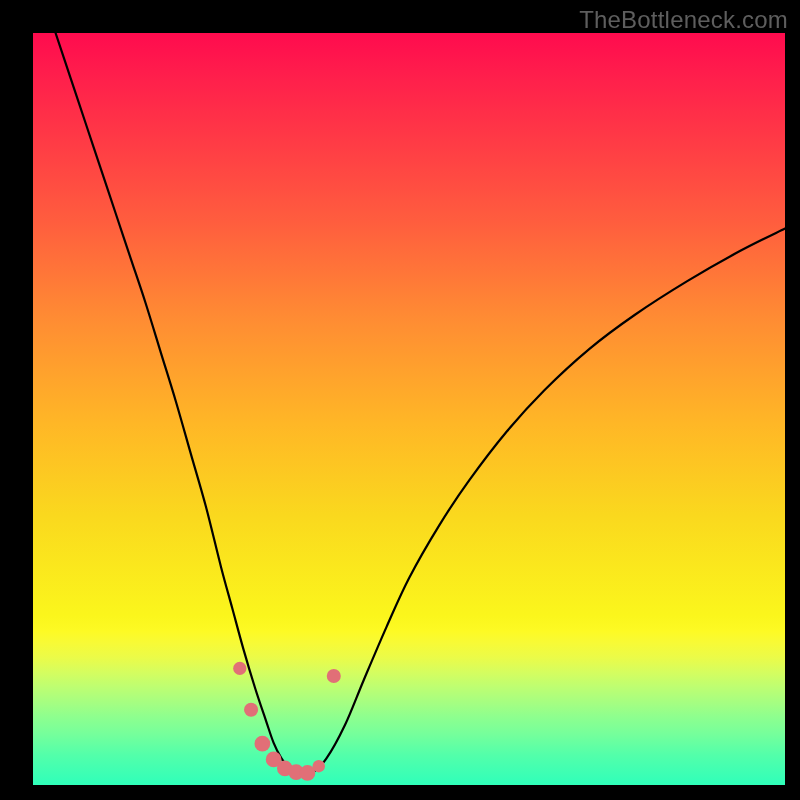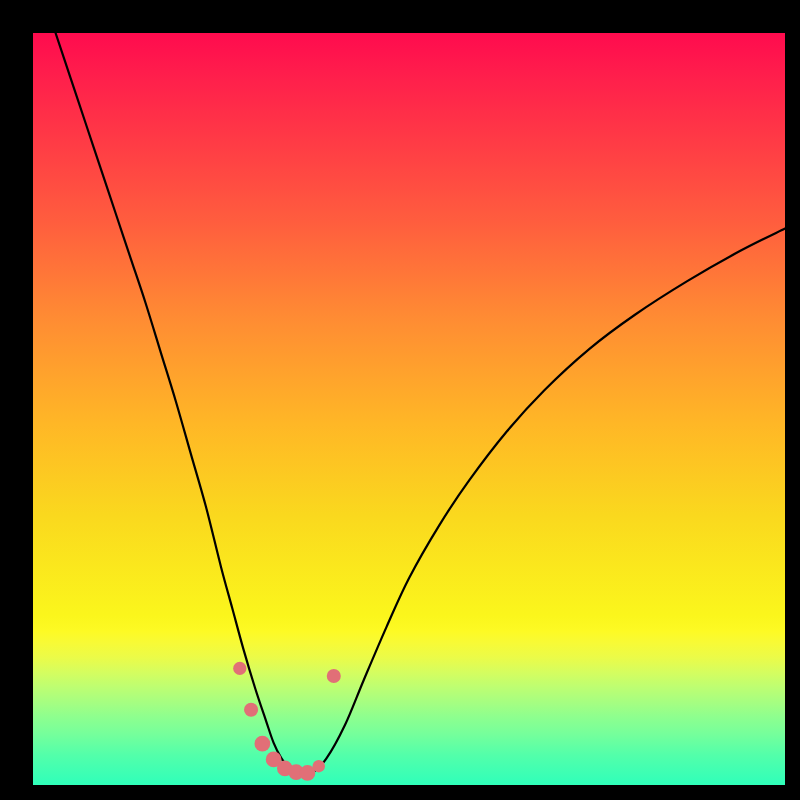--- a/index.html
+++ b/index.html
@@ -62,20 +62,21 @@
     left: 0;
     top: 0;
     width: 752px;
     height: 752px;
   }
 </style>
 </head>
 <body>
 
 <div class="frame">
+  <div class="watermark">TheBottleneck.com</div>
   <div class="plot-area">
     <svg class="curve" viewBox="0 0 752 752" preserveAspectRatio="none">
       <path id="curve-path" fill="none" stroke="#000" stroke-width="2.2" stroke-linecap="round" stroke-linejoin="round" d="M 22.56 0.00 C 25.07 7.52, 32.59 30.08, 37.60 45.12 C 42.61 60.16, 47.63 75.20, 52.64 90.24 C 57.65 105.28, 62.67 120.32, 67.68 135.36 C 72.69 150.40, 77.71 165.44, 82.72 180.48 C 87.73 195.52, 92.75 210.56, 97.76 225.60 C 102.77 240.64, 107.79 255.05, 112.80 270.72 C 117.81 286.39, 122.83 303.31, 127.84 319.60 C 132.85 335.89, 137.87 351.56, 142.88 368.48 C 147.89 385.40, 152.91 403.57, 157.92 421.12 C 162.93 438.67, 167.95 454.96, 172.96 473.76 C 177.97 492.56, 183.61 517.00, 188.00 533.92 C 192.39 550.84, 195.52 561.49, 199.28 575.28 C 203.04 589.07, 206.80 603.48, 210.56 616.64 C 214.32 629.80, 218.08 642.33, 221.84 654.24 C 225.60 666.15, 229.99 678.81, 233.12 688.08 C 236.25 697.35, 238.13 703.75, 240.64 709.89 C 243.15 716.03, 245.65 720.79, 248.16 724.93 C 250.67 729.06, 253.17 732.07, 255.68 734.70 C 258.19 737.34, 259.44 739.84, 263.20 740.72 C 266.96 741.60, 273.23 742.47, 278.24 739.97 C 283.25 737.46, 287.64 733.70, 293.28 725.68 C 298.92 717.66, 305.81 705.00, 312.08 691.84 C 318.35 678.68, 323.99 663.01, 330.88 646.72 C 337.77 630.43, 345.92 611.00, 353.44 594.08 C 360.96 577.16, 367.23 562.12, 376.00 545.20 C 384.77 528.28, 396.05 508.85, 406.08 492.56 C 416.11 476.27, 424.88 463.11, 436.16 447.44 C 447.44 431.77, 461.23 413.60, 473.76 398.56 C 486.29 383.52, 497.57 370.99, 511.36 357.20 C 525.15 343.41, 541.44 328.37, 556.48 315.84 C 571.52 303.31, 585.31 293.28, 601.60 282.00 C 617.89 270.72, 636.69 258.81, 654.24 248.16 C 671.79 237.51, 690.59 226.85, 706.88 218.08 C 723.17 209.31, 744.48 199.28, 752.00 195.52"></path>
       <g id="markers">
           <circle cx="206.80" cy="635.44" r="6.62" fill="#e16f77"></circle>
           <circle cx="218.08" cy="676.80" r="7.03" fill="#e16f77"></circle>
           <circle cx="229.36" cy="710.64" r="7.86" fill="#e16f77"></circle>
           <circle cx="240.64" cy="726.43" r="7.86" fill="#e16f77"></circle>
           <circle cx="251.92" cy="735.46" r="7.86" fill="#e16f77"></circle>
           <circle cx="263.20" cy="739.22" r="7.86" fill="#e16f77"></circle>

